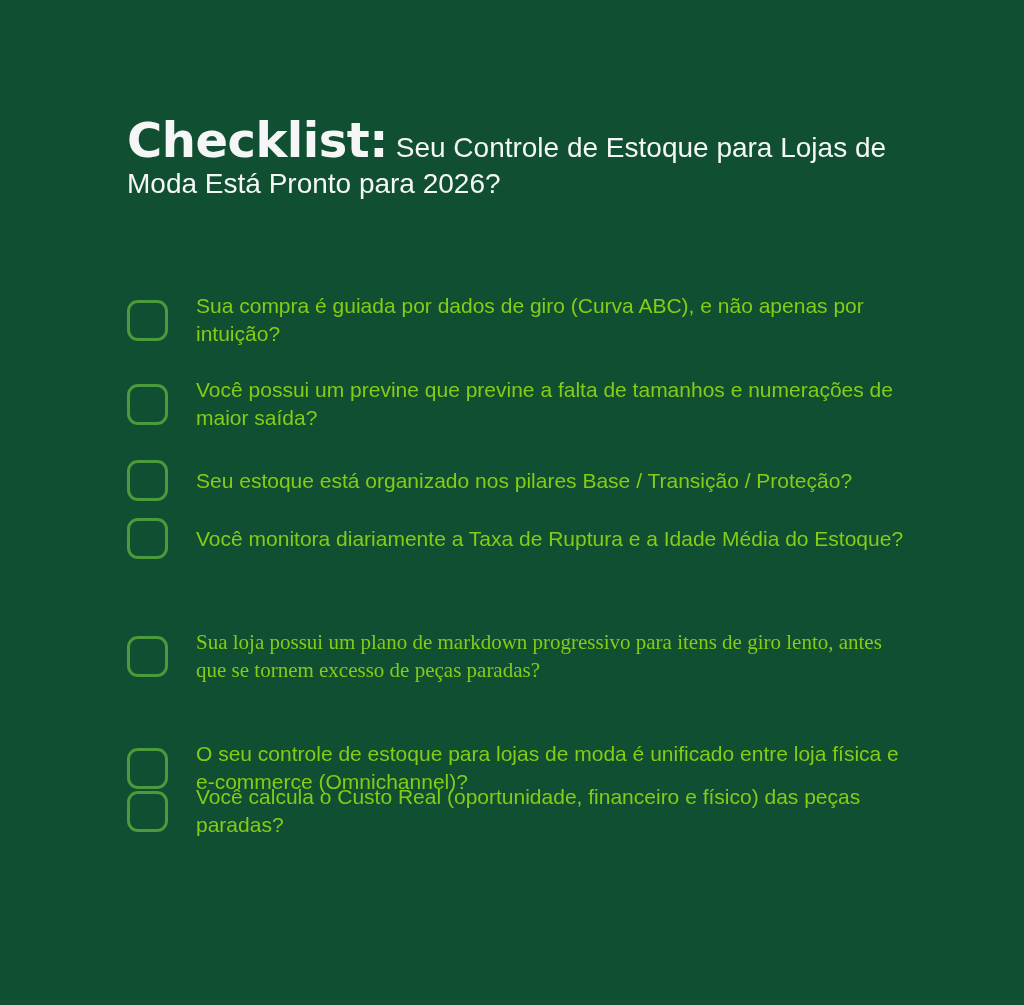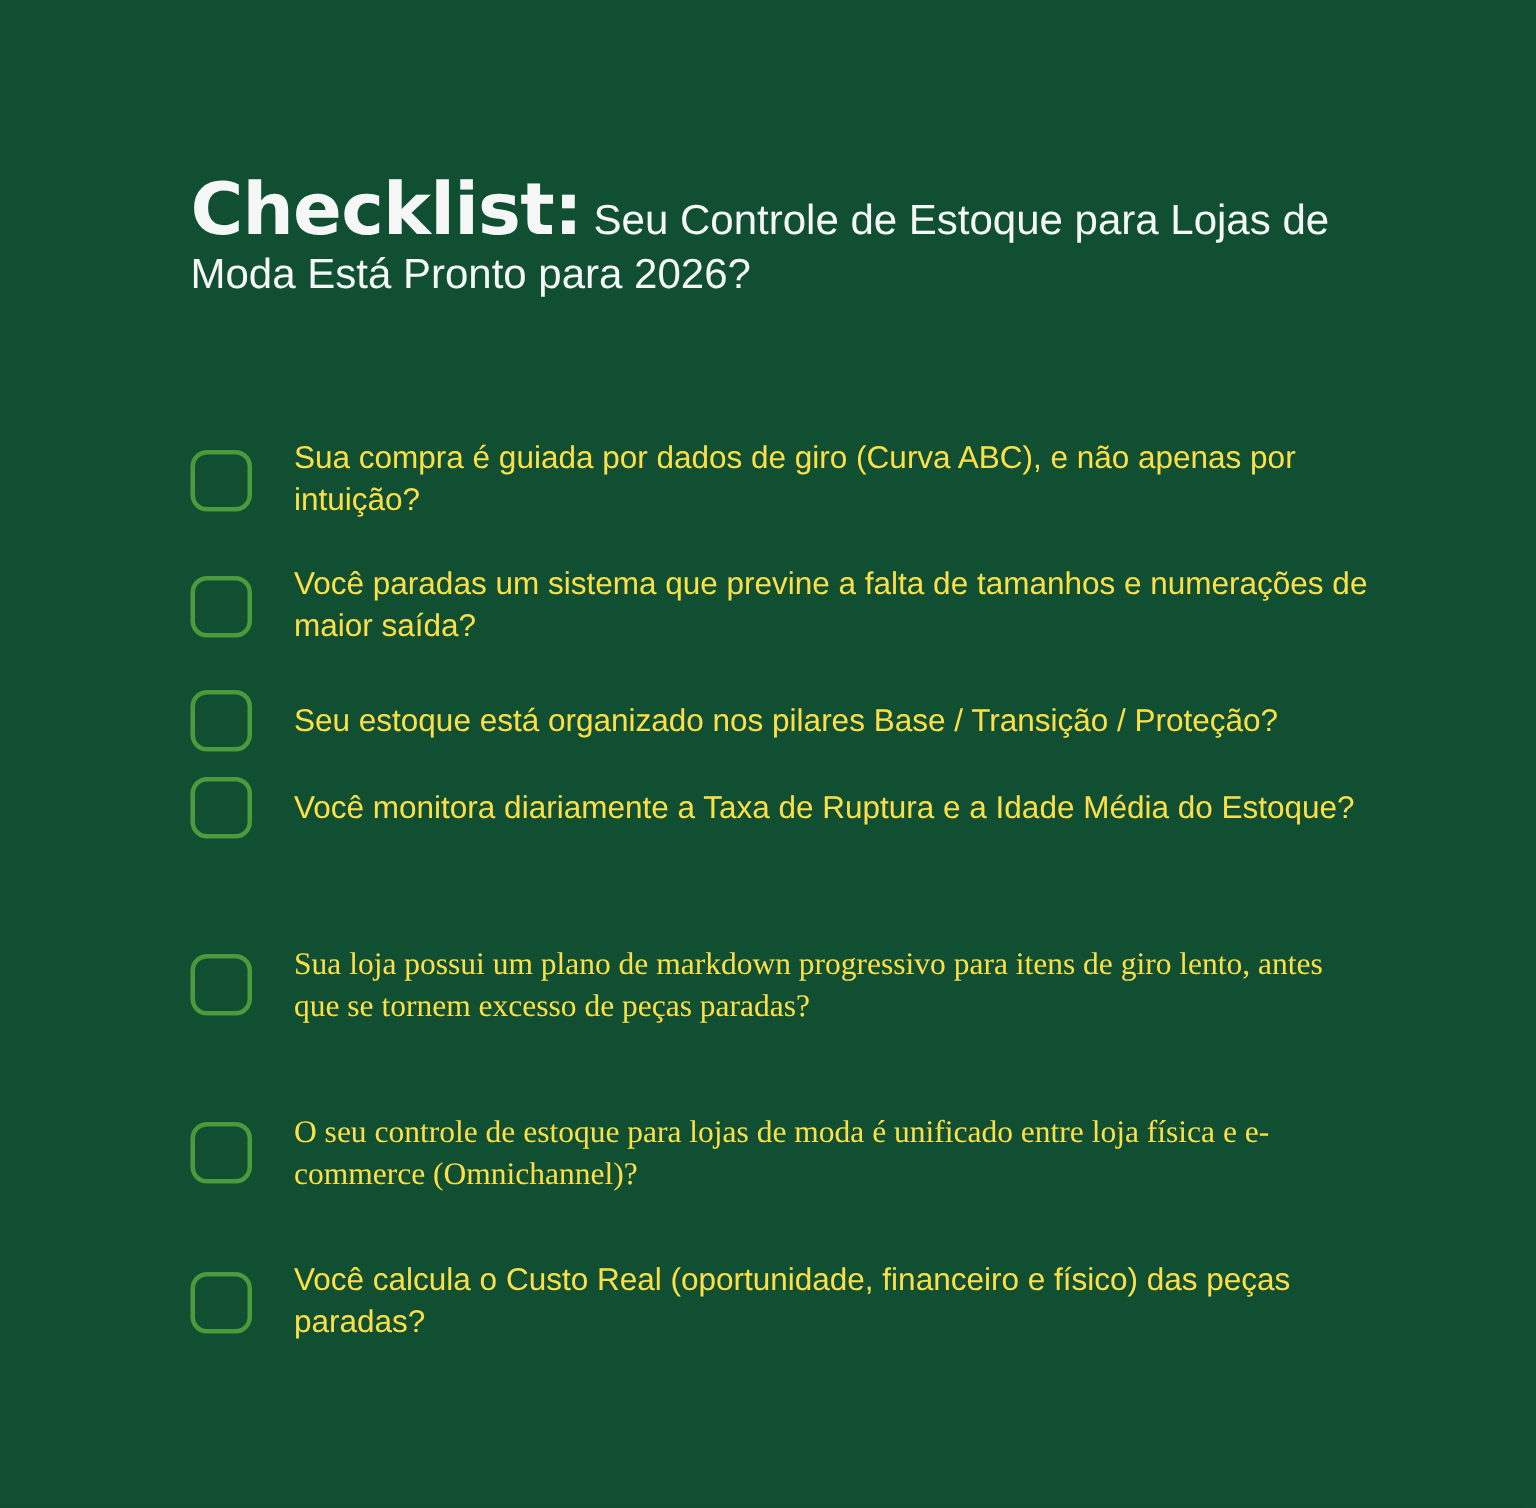--- a/index.html
+++ b/index.html
@@ -39,51 +39,51 @@
   .box {
     width: 35px; height: 35px;
     border: 3px solid #4b9a3b;
     border-radius: 11px;
     flex: 0 0 auto;
   }
   .text {
     margin-left: 28px;
     font-size: 21px;
     line-height: 28px;
-    color: #fde047;
+    color: #84cc16;
     width: 720px;
   }
 </style>
 </head>
 <body>
 
 <div class="title"><span class="strong">Checklist:</span><span> Seu Controle de Estoque para Lojas de Moda Está Pronto para 2026?</span></div>
 
 <div class="list">
   <div class="item" style="top:292px;">
     <div class="box"></div>
     <div class="text">Sua compra é guiada por dados de giro (Curva ABC), e não apenas por intuição?</div>
   </div>
   <div class="item" style="top:376px;">
     <div class="box"></div>
-    <div class="text">Você paradas um sistema que previne a falta de tamanhos e numerações de maior saída?</div>
+    <div class="text">Você possui um previne que previne a falta de tamanhos e numerações de maior saída?</div>
   </div>
   <div class="item" style="top:460px;">
     <div class="box"></div>
     <div class="text">Seu estoque está organizado nos pilares Base / Transição / Proteção?</div>
   </div>
   <div class="item" style="top:518px;">
     <div class="box"></div>
     <div class="text">Você monitora diariamente a Taxa de Ruptura e a Idade Média do Estoque?</div>
   </div>
   <div class="item" style="top:628px;font-family:Liberation Serif, serif;">
     <div class="box"></div>
     <div class="text">Sua loja possui um plano de markdown progressivo para itens de giro lento, antes que se tornem excesso de peças paradas?</div>
   </div>
-  <div class="item" style="top:740px;font-family:Liberation Serif, serif;">
+  <div class="item" style="top:740px;">
     <div class="box"></div>
     <div class="text">O seu controle de estoque para lojas de moda é unificado entre loja física e e-commerce (Omnichannel)?</div>
   </div>
-  <div class="item" style="top:840px;">
+  <div class="item" style="top:783px;">
     <div class="box"></div>
     <div class="text">Você calcula o Custo Real (oportunidade, financeiro e físico) das peças paradas?</div>
   </div>
 </div>
 
 </body></html>

